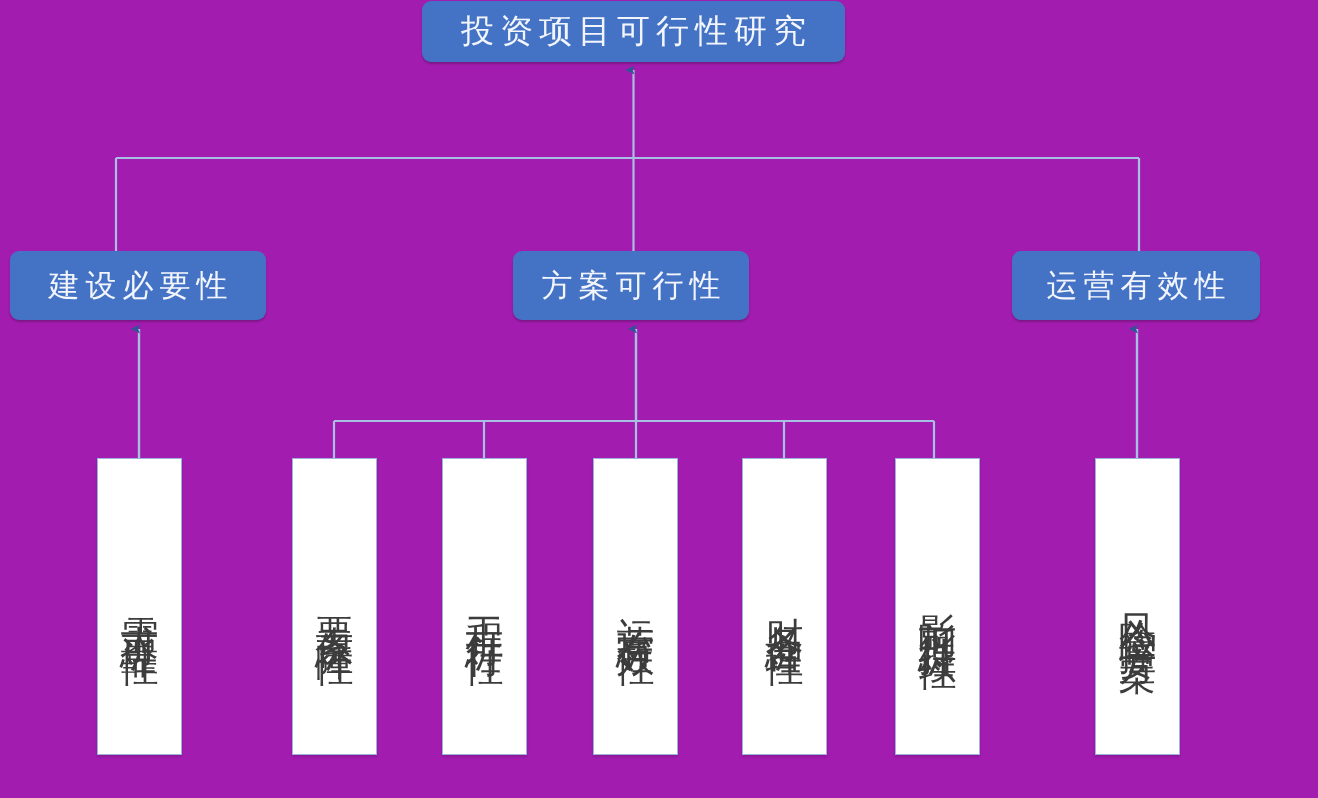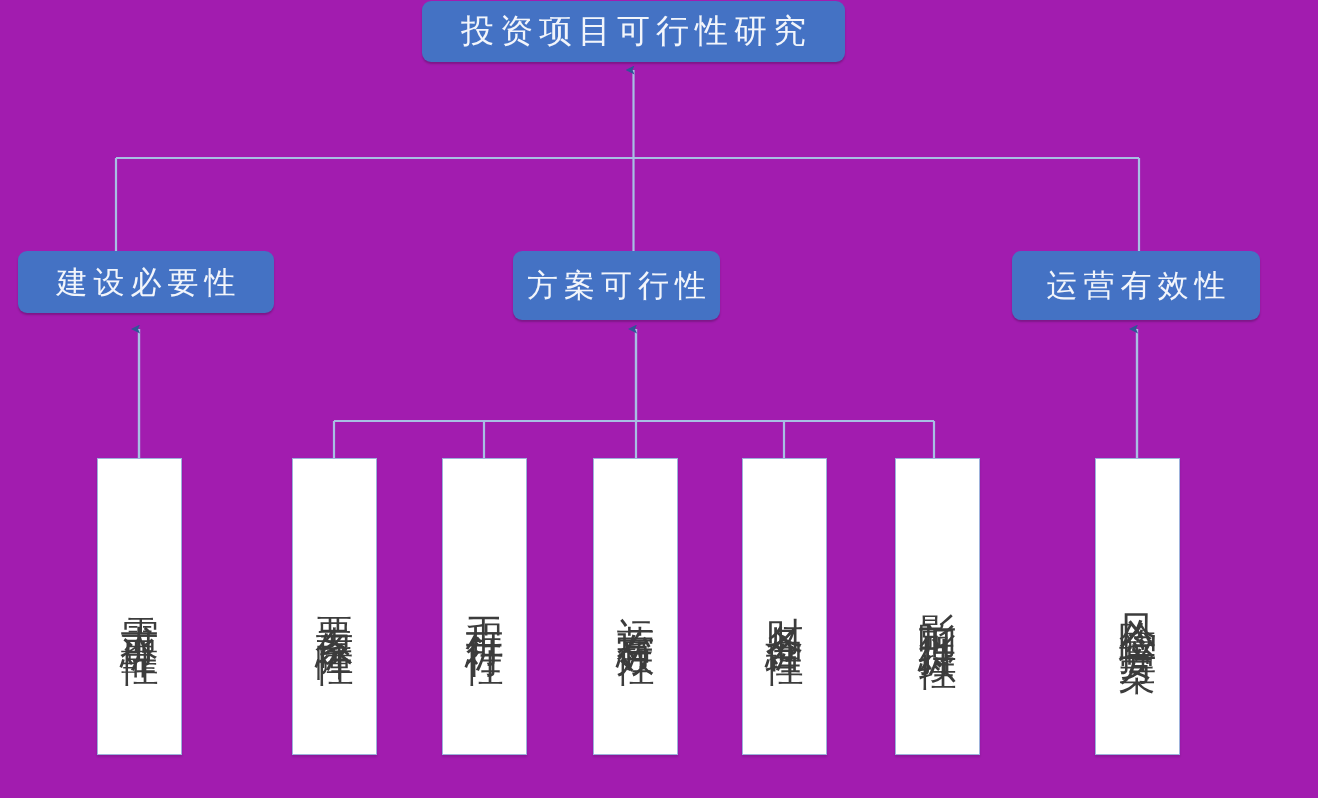--- a/index.html
+++ b/index.html
@@ -108,25 +108,25 @@
 
     <g>
       <path d="M1137,458 L1137,329" stroke="#A8BEE3" stroke-width="2.4" fill="none" marker-end="url(#arrowUp)"></path>
     </g>
   </svg>
 
   <div class="node node-blue" id="node-root" style="left:422px; top:1px; width:423px; height:61px;">
     <span class="node-label">投资项目可行性研究</span>
   </div>
 
-  <div class="node node-blue node-level2" style="left:18px; top:251px; width:256px; height:62px;">
+  <div class="node node-blue node-level2" style="left:10px; top:251px; width:256px; height:69px;">
     <span class="node-label">建设必要性</span>
   </div>
 
-  <div class="node node-blue node-level2" style="left:513px; top:251px; width:207px; height:69px;">
+  <div class="node node-blue node-level2" style="left:513px; top:251px; width:236px; height:69px;">
     <span class="node-label">方案可行性</span>
   </div>
 
   <div class="node node-blue node-level2" style="left:1012px; top:251px; width:248px; height:69px;">
     <span class="node-label">运营有效性</span>
   </div>
 
   <div class="node node-leaf" style="left:97px; top:458px; width:85px; height:297px;">
     <span class="node-label">需求可靠性</span>
   </div>

